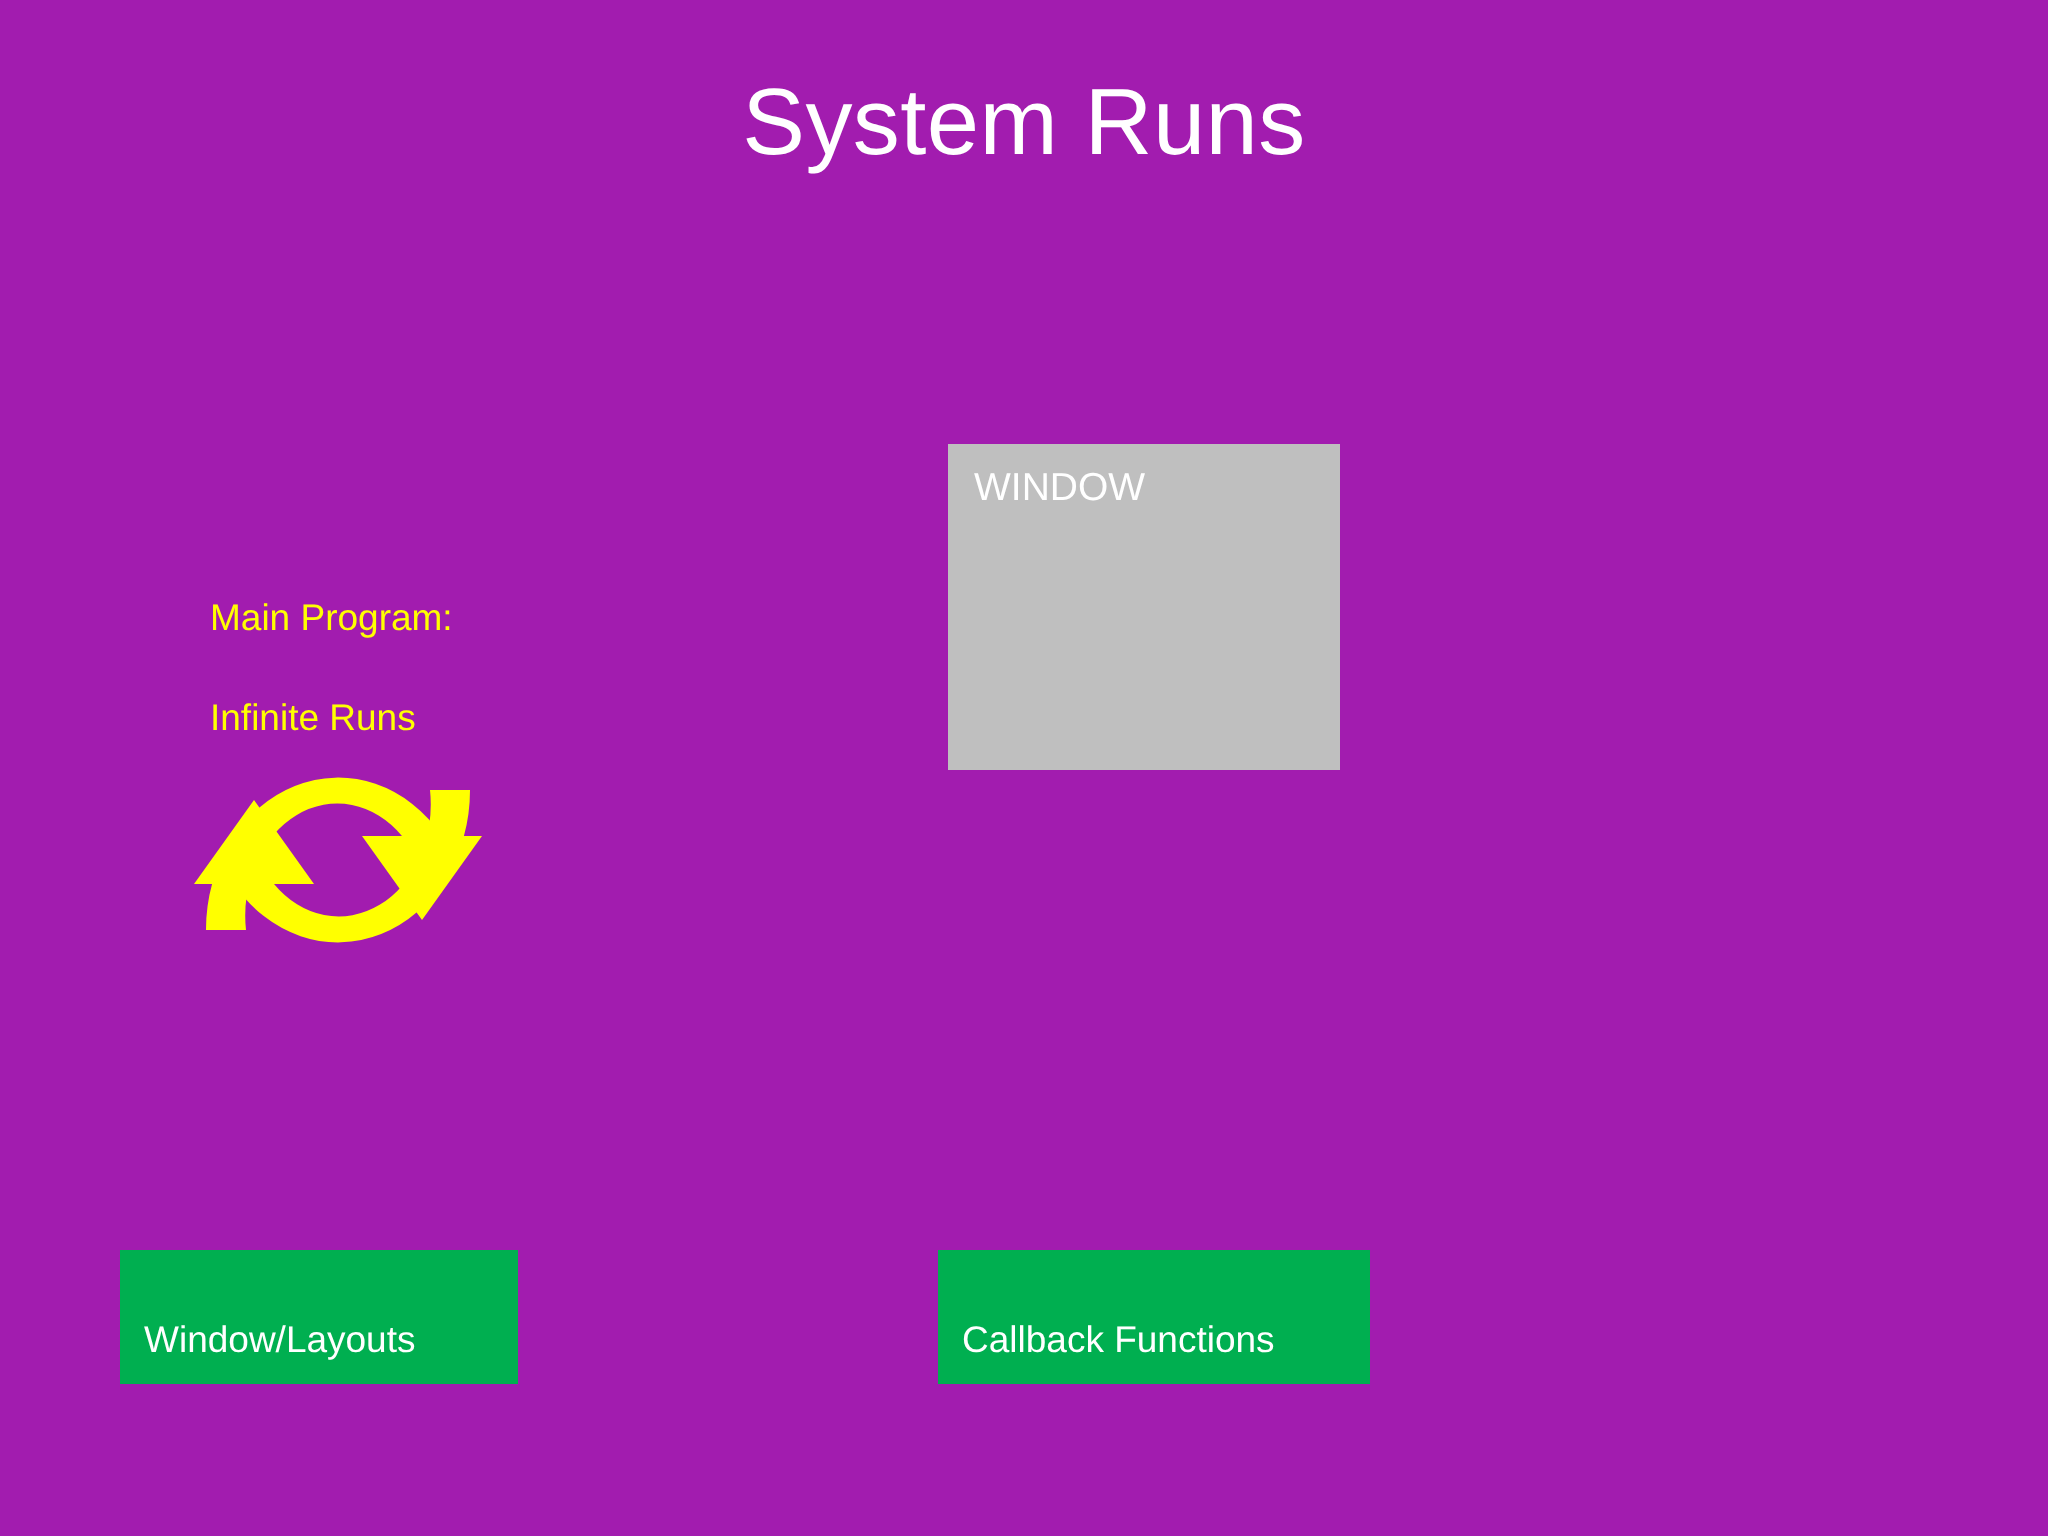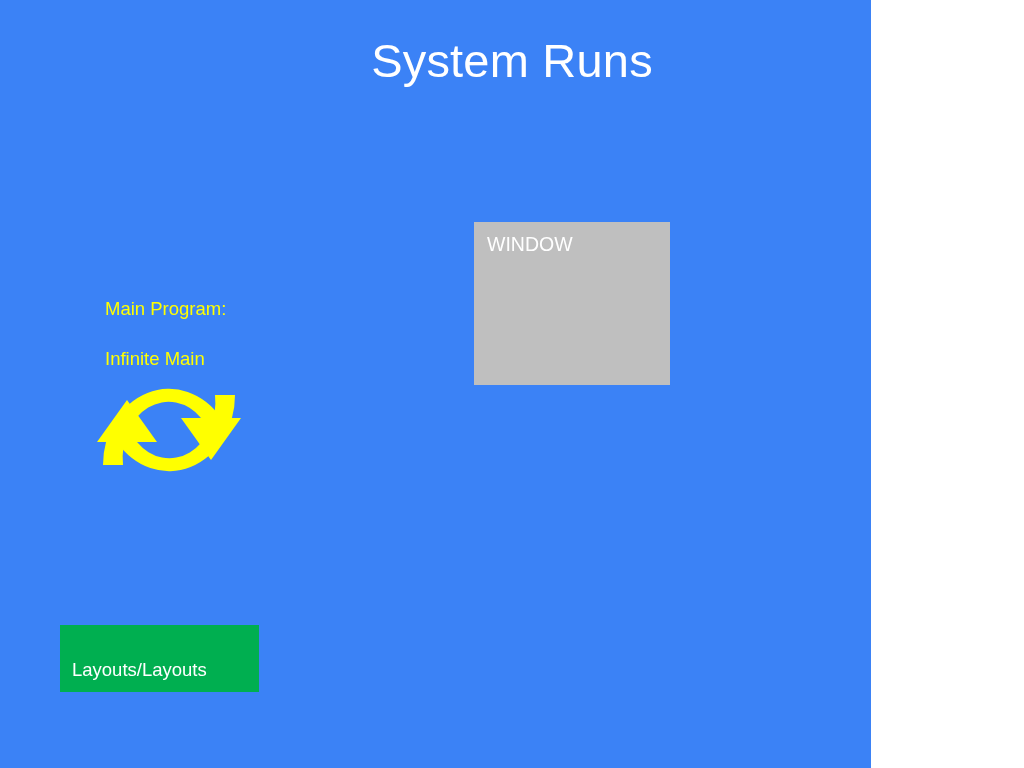--- a/index.html
+++ b/index.html
@@ -7,23 +7,23 @@
     padding: 0;
   }
   body {
     width: 1024px;
     height: 768px;
     overflow: hidden;
     font-family: "Liberation Sans", sans-serif;
   }
   #slide {
     position: relative;
-    width: 871px;
+    width: 1024px;
     height: 768px;
-    background: #3b82f6;
+    background: #a21caf;
     overflow: hidden;
   }
 
   
   #title-block {
     position: absolute;
     left: 0;
     top: 28px;
     width: 1024px;
     text-align: center;
@@ -121,21 +121,21 @@
 <body>
 
 <div id="slide">
 
   <div id="title-block">
     <span class="title-line">System Runs</span>
   </div>
 
   <div id="loop-caption">
     <span class="cap-line">Main Program:</span>
-    <span class="cap-line">Infinite Main</span>
+    <span class="cap-line">Infinite Runs</span>
   </div>
 
   <div id="loop-icon">
     <svg viewBox="0 0 144 164" xmlns="http://www.w3.org/2000/svg" aria-hidden="true">
       <g fill="#ffff00">
 
         <path d="M 6 117
                  A 66 76 0 0 1 124 70
                  L 144 70
                  L 114 112
@@ -154,17 +154,20 @@
                  Z"></path>
       </g>
     </svg>
   </div>
 
   <div id="window-box">
     <span class="window-label">WINDOW</span>
   </div>
 
   <div id="green-box-window-layouts" class="green-box">
-    <span class="box-label">Layouts/Layouts</span>
+    <span class="box-label">Window/Layouts</span>
   </div>
 
+  <div id="green-box-callback-functions" class="green-box">
+    <span class="box-label">Callback Functions</span>
+  </div>
 
 </div>
 
 </body></html>

